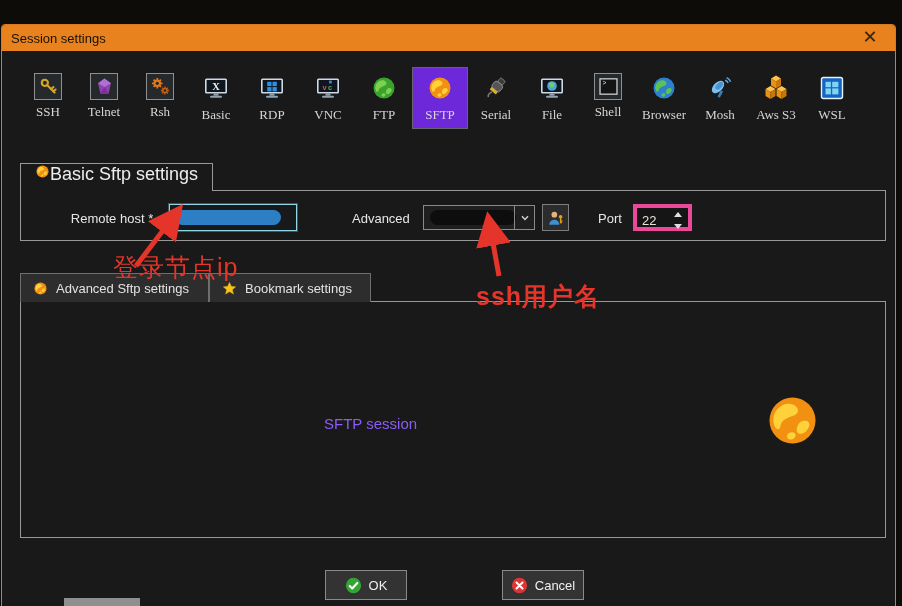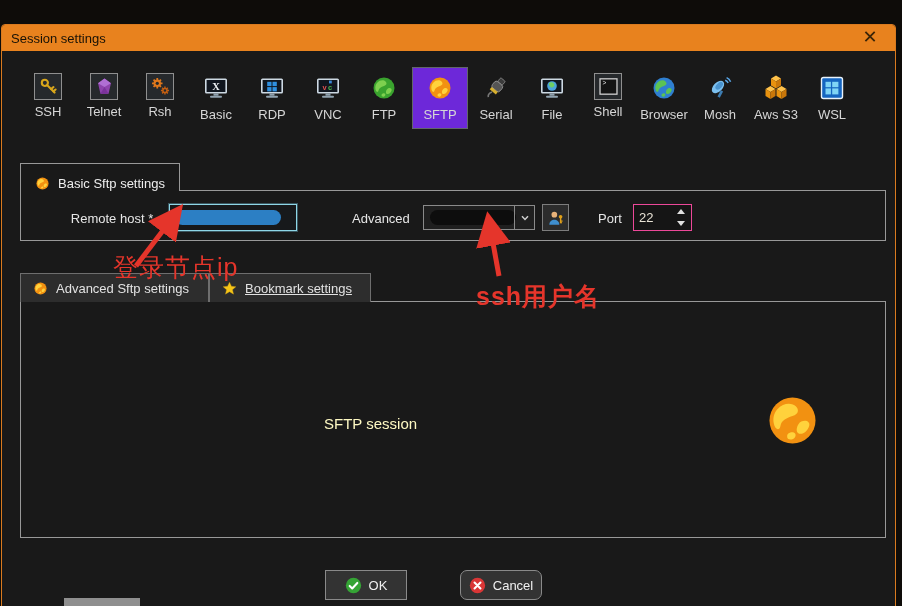--- a/index.html
+++ b/index.html
@@ -15,26 +15,26 @@
 
   
   .toolbar { position:absolute; left:18px; top:42px; display:flex; }
   .tb-item { width:56px; height:62px; display:flex; flex-direction:column; align-items:center;
              padding-top:5px; border:1px solid transparent; }
   .tb-item.selected { background:#6d28d9; border-color:#62666a; }
   .tb-icon { width:30px; height:30px; display:flex; align-items:center; justify-content:center; }
   .tb-icon.boxed { width:28px; height:27px; border:1px solid #8f8f8f; background:#26292c; }
   .tb-icon svg { width:26px; height:26px; }
   .tb-icon.boxed svg { width:21px; height:21px; }
-  .tb-label { margin-top:4px; font-size:13px; color:#d6d6d6; }
+  .tb-label { margin-top:4px; font-size:13px; color:#d6d6d6;font-family:Liberation Serif, serif; }
 
   
   .tab1 { position:absolute; left:18px; top:138px; height:28px; background:#191919;
-          border:1px solid #989898; border-bottom:none; display:flex; align-items:flex-end;
-          gap:8px; padding:0 14px; z-index:2; font-size:13px; color:#ededed; }
+          border:1px solid #989898; border-bottom:none; display:flex; align-items:flex-start;
+          padding:0 14px; z-index:2; font-size:18px; color:#ededed; }
   .tab1 svg, .tab2 svg { width:15px; height:15px; }
   .panel { position:absolute; border:1px solid #989898; background:#191919; }
   .panel1 { left:18px; top:165px; width:866px; height:51px; }
   .panel2 { left:18px; top:276px; width:866px; height:237px; }
 
   .form-label { position:absolute; font-size:13px; color:#e6e6e6; z-index:3; }
   #lbl-remote { left:58px; top:186px; width:104px; text-align:center; }
   #lbl-user   { left:350px; top:186px; }
   #lbl-port   { left:596px; top:186px; }
 
@@ -47,44 +47,44 @@
            border:1px solid #8a8a8a; background:#1f1f1f; z-index:3; }
   .scribble-dark { position:absolute; left:6px; top:4px; width:86px; height:15px;
                    background:#0d0d0d; border-radius:8px; }
   .combo-arrow { position:absolute; right:0; top:0; width:20px; height:100%;
                  border-left:1px solid #8a8a8a; display:flex; align-items:center; justify-content:center; }
   .combo-arrow svg { width:10px; height:10px; }
   .btn-userkey { position:absolute; left:540px; top:179px; width:27px; height:27px; background:#2c2c2c;
                  border:1px solid #7d7d7d; display:flex; align-items:center; justify-content:center; z-index:3; }
   .btn-userkey svg { width:20px; height:20px; }
   .port { position:absolute; left:631px; top:179px; width:59px; height:27px;
-          border:1px solid #ec4899; background:#151515; z-index:3; }
+          border:4px solid #ec4899; background:#151515; z-index:3; }
   .port input { position:absolute; left:5px; top:3px; width:32px; height:19px; background:transparent;
                 border:none; color:#e8e2d5; font-size:13px; font-family:inherit; outline:none; }
   .spin { position:absolute; right:2px; top:1px; width:17px; height:23px; display:flex; flex-direction:column;
           align-items:center; justify-content:space-between; padding:3px 0; }
   .spin span { width:0; height:0; border-left:4px solid transparent; border-right:4px solid transparent; }
   .spin .up   { border-bottom:5px solid #e0e0e0; }
   .spin .down { border-top:5px solid #e0e0e0; }
 
   .tab2 { position:absolute; top:248px; height:29px; background:#2d2d2d; border:1px solid #6e6e6e;
           border-bottom:none; display:flex; align-items:center; gap:8px; padding:0 12px;
           font-size:13px; color:#e2e2e2; z-index:1; }
   #tab-adv  { left:18px;  width:189px; }
-  #tab-book { left:207px; width:162px;text-decoration:underline; }
-
-  .session-msg { position:absolute; left:322px; top:390px; font-size:15px; color:#fef9c3; }
+  #tab-book { left:207px; width:162px; }
+
+  .session-msg { position:absolute; left:322px; top:390px; font-size:15px; color:#8b5cf6; }
   .big-globe { position:absolute; left:762px; top:367px; width:57px; height:57px; }
   .big-globe svg { width:57px; height:57px; }
 
   .btn { position:absolute; top:545px; width:82px; height:30px; background:#333;
          border:1px solid #8a8a8a; display:flex; align-items:center; justify-content:center;
          gap:7px; color:#f0f0f0; font-size:13px; cursor:default; }
   #btn-ok { left:323px; }
-  #btn-cancel { left:458px;border-radius:7px; }
+  #btn-cancel { left:500px; }
   .btn svg { width:17px; height:17px; }
 
   .annotation { position:absolute; font-size:25px; color:#e5352b; z-index:6; letter-spacing:1px; }
   #anno1 { left:113px; top:251px; }
   #anno2 { left:476px; top:280px;font-weight:bold; }
   .arrows { position:absolute; left:0; top:0; width:902px; height:606px; pointer-events:none; z-index:5; }
 
   .taskbar-frag { position:absolute; left:64px; top:598px; width:76px; height:8px; background:#8f8f8f; }
 </style>
 </head>

